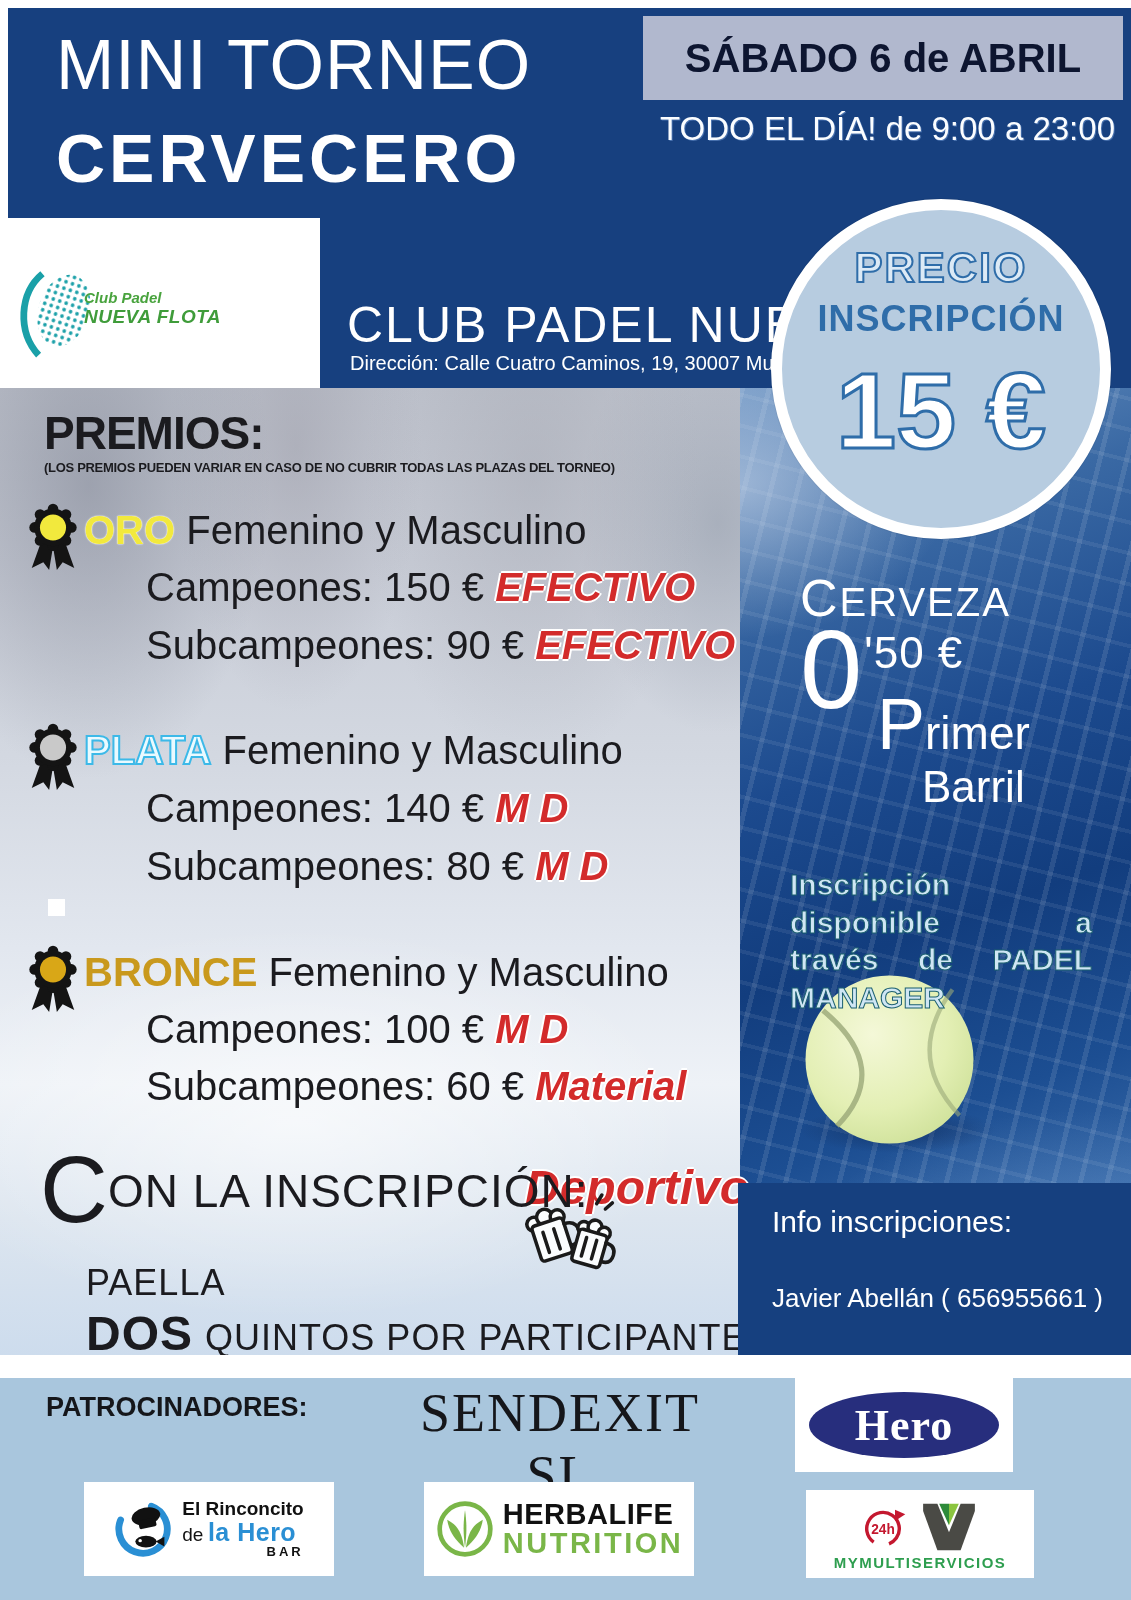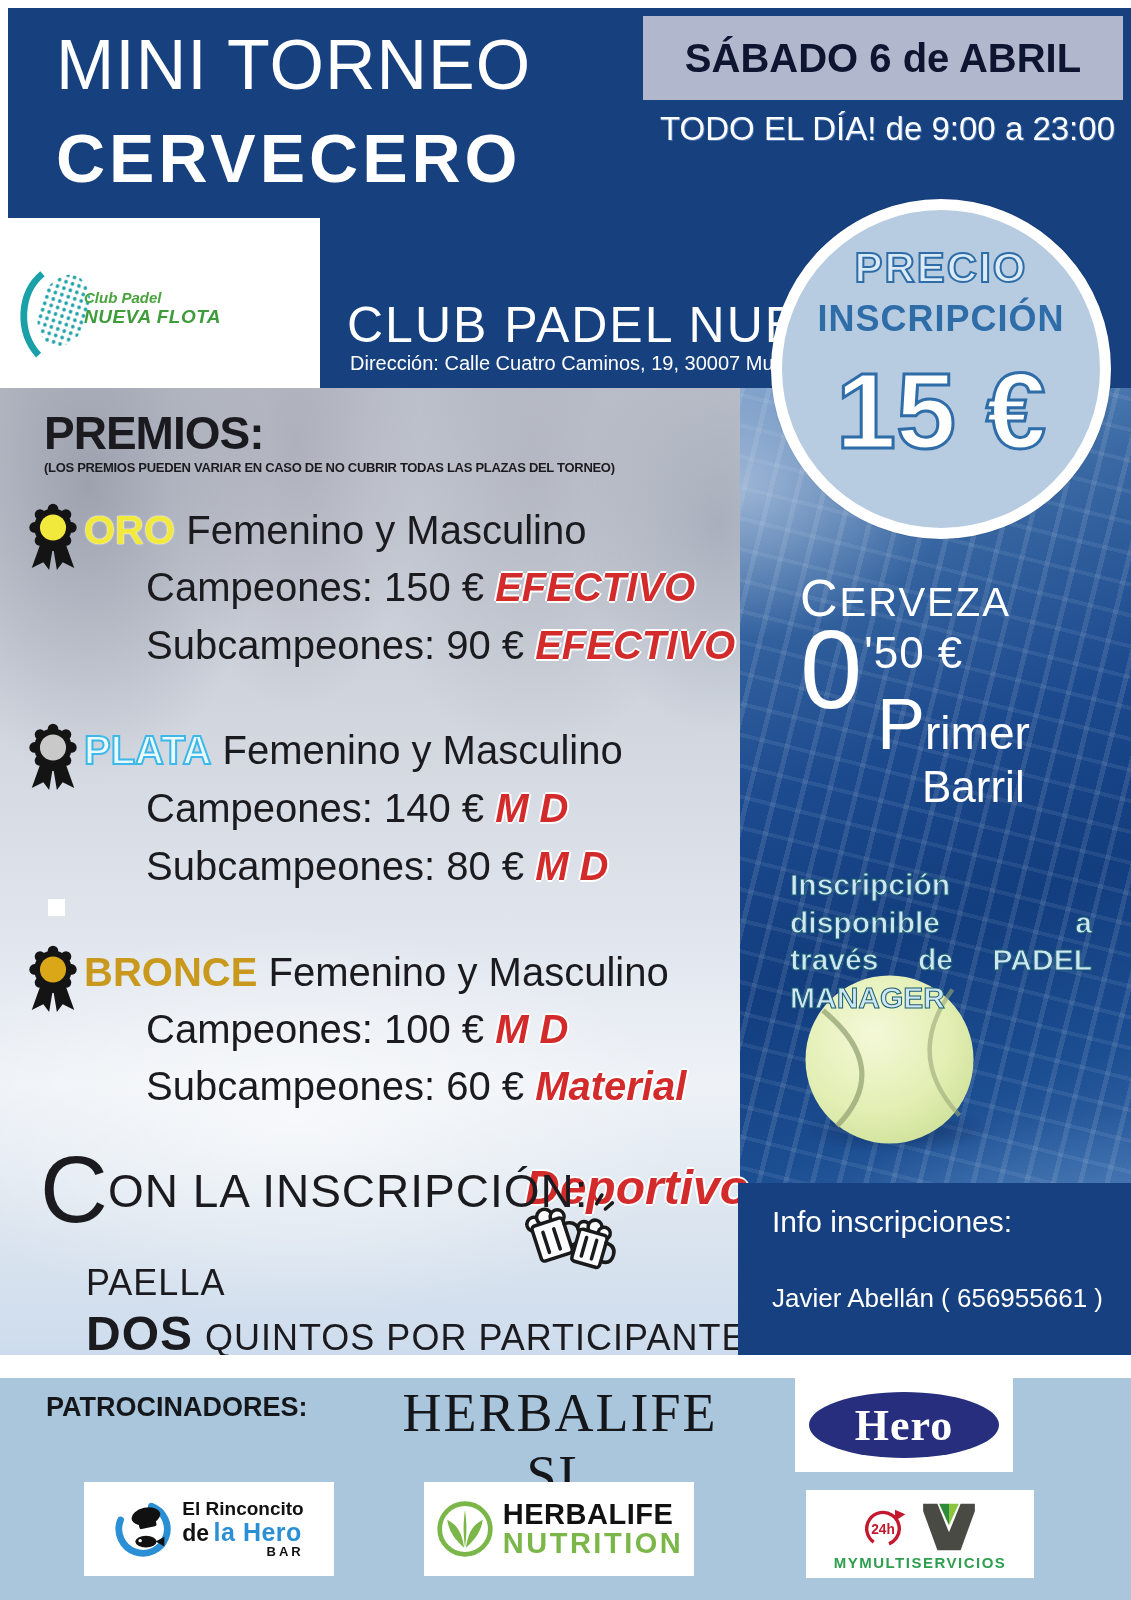--- a/index.html
+++ b/index.html
@@ -112,21 +112,21 @@
   .sendexit{left:380px;top:1382px;width:360px;text-align:center;z-index:3;
     font-family:"Liberation Serif",serif;font-size:54px;color:#15161a;letter-spacing:2px;}
   .logo-box{background:#fff;z-index:3;display:flex;align-items:center;justify-content:center;}
   .hero-box{left:795px;top:1378px;width:218px;height:94px;}
   .hero-ellipse{width:190px;height:66px;background:#272e7d;border-radius:50%;
     display:flex;align-items:center;justify-content:center;}
   .hero-text{font-family:"Liberation Serif",serif;font-weight:700;font-size:44px;color:#fff;letter-spacing:1px;}
   .rinc-box{left:84px;top:1482px;width:250px;height:94px;gap:6px;}
   .rinc-text{line-height:1.05;}
   .rinc-l1{font-size:19px;font-weight:800;color:#111;}
-  .rinc-de{font-size:23px;font-weight:700;color:#111;}
+  .rinc-de{font-size:19px;font-weight:400;color:#111;}
   .rinc-name{font-size:25px;font-weight:800;color:#2a8fd4;letter-spacing:.5px;}
   .rinc-l3{font-size:13px;font-weight:700;color:#111;letter-spacing:3px;text-align:right;}
   .herb-box{left:424px;top:1482px;width:270px;height:94px;gap:8px;}
   .herb-text{line-height:1.0;}
   .herb-l1{font-size:29px;font-weight:800;color:#111;letter-spacing:.5px;}
   .herb-l2{font-size:29px;font-weight:800;color:#7ab648;letter-spacing:2.5px;}
   .multi-box{left:806px;top:1490px;width:228px;height:88px;flex-direction:column;padding-top:4px;box-sizing:border-box;}
   .multi-row{display:flex;align-items:center;gap:10px;}
   .multi-name{font-size:15px;font-weight:800;color:#2e9e4f;letter-spacing:1.5px;margin-top:2px;}
 </style>
@@ -330,21 +330,21 @@
   </div>
 
   <div class="abs info-box">
     <div class="info-heading">Info inscripciones:</div>
     <div class="info-contact1">Javier Abellán ( 656955661 )</div>
   </div>
 
   <div class="abs white-strip"></div>
   <div class="abs bottom-band"></div>
   <div class="abs patrocinadores">PATROCINADORES:</div>
-  <div class="abs sendexit">HERBALIFE SL</div>
+  <div class="abs sendexit">SENDEXIT SL</div>
 
   <div class="abs logo-box hero-box">
     <div class="hero-ellipse">
       <span class="hero-text">Hero</span>
     </div>
   </div>
 
   <div class="abs logo-box rinc-box">
     <svg width="62" height="62" viewBox="0 0 64 64">
       <circle cx="30" cy="32" r="25" fill="none" stroke="#2a8fd4" stroke-width="7" stroke-dasharray="118 45" transform="rotate(-70 30 32)" stroke-linecap="round"></circle>

